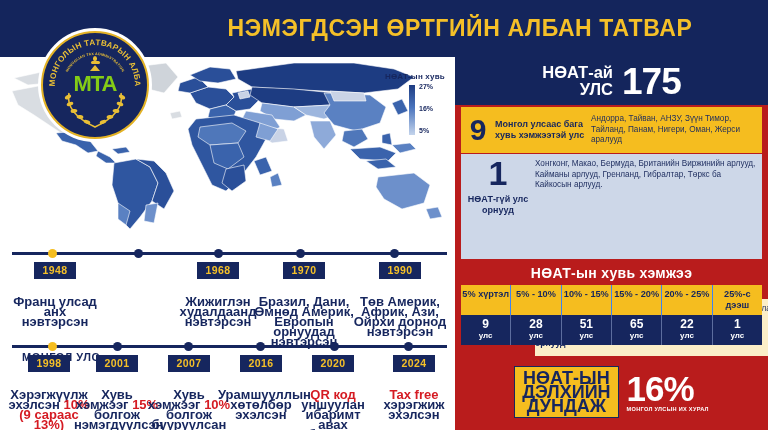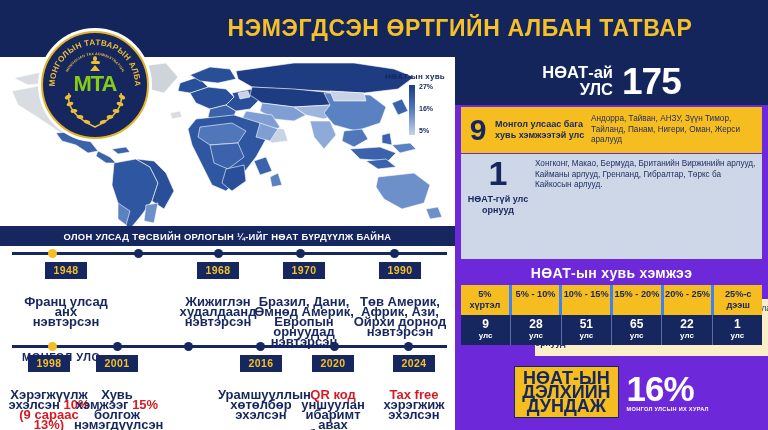--- a/index.html
+++ b/index.html
@@ -55,21 +55,21 @@
   .tl-dot{position:absolute;width:9px;height:9px;border-radius:50%;background:#16265e;top:-3px;}
   .tl-dot.first{background:#f5bd1f;}
   .tl-item{position:absolute;top:8px;text-align:center;}
   .tl-year{display:inline-block;background:#16265e;color:#f5c028;font-size:10.5px;font-weight:bold;
     padding:2px 9px 3px 9px;letter-spacing:.4px;}
   .tl-desc{margin-top:18px;color:#16265e;font-size:13px;font-weight:bold;line-height:10px;}
   .tl-desc .red{color:#d51b23;}
   .mn-label{position:absolute;left:22px;color:#16265e;font-size:11px;font-weight:bold;letter-spacing:.5px;margin-top:31px;}
 
   
-  .rp{position:absolute;left:455px;top:57px;width:313px;height:373px;background:#6d28d9;}
+  .rp{position:absolute;left:455px;top:57px;width:313px;height:373px;background:#b91c1c;}
   .rp-head{position:absolute;left:0;top:0;width:313px;height:48px;background:#14255c;
     display:flex;align-items:center;justify-content:center;gap:9px;}
   .rp-head .lbl{color:#ffffff;font-size:16.5px;font-weight:bold;line-height:17px;text-align:right;}
   .rp-head .num{color:#ffffff;font-size:37px;font-weight:bold;line-height:37px;letter-spacing:-1px;}
 
   .row9{position:absolute;left:6px;top:50px;width:301px;height:46px;background:#f5bd1f;display:flex;align-items:center;}
   .row9 .big{width:34px;text-align:center;color:#16265e;font-size:30px;font-weight:bold;line-height:30px;}
   .row9 .mid{width:96px;color:#16265e;font-size:9px;font-weight:bold;line-height:11px;}
   .row9 .lst{flex:1;color:#1d2c5e;font-size:8.2px;line-height:10.5px;padding-right:6px;}
 
@@ -83,21 +83,21 @@
   .row7{position:absolute;left:74px;top:145px;width:233px;height:57px;background:#fbeec8;display:flex;align-items:center;}
   .row7 .big{width:36px;text-align:center;color:#16265e;font-size:31px;font-weight:bold;line-height:31px;}
   .row7 .mid{width:106px;color:#16265e;font-size:8.6px;font-weight:bold;line-height:10.5px;}
   .row7 .lst{flex:1;color:#1d2c5e;font-size:8.2px;line-height:10.5px;padding-right:4px;}
 
   .rate-title{position:absolute;left:6px;top:208px;width:301px;color:#ffffff;font-size:14px;
     font-weight:bold;text-align:center;letter-spacing:.3px;}
   .rate-table{position:absolute;left:6px;top:228px;width:301px;}
   .rate-head{display:flex;background:#f5bd1f;}
   .rate-head div{flex:1;text-align:center;color:#16265e;font-size:9.2px;font-weight:bold;
-    line-height:11px;padding:4px 1px;border-right:3px solid #3b82f6;}
+    line-height:11px;padding:4px 1px;border-right:1px solid #3b82f6;}
   .rate-head div:last-child{border-right:none;}
   .rate-vals{display:flex;background:#16265e;}
   .rate-vals div{flex:1;text-align:center;color:#ffffff;font-size:8px;font-weight:bold;
     line-height:10px;padding:3px 1px 4px 1px;border-right:1px solid #5c6d9e;}
   .rate-vals div:last-child{border-right:none;}
   .rate-vals .n{color:#ffffff;font-size:12px;display:block;line-height:13px;}
 
   .avg{position:absolute;left:6px;top:304px;width:301px;height:62px;display:flex;
     align-items:center;justify-content:center;gap:8px;}
   .avg-box{background:#f5bd1f;color:#16265e;font-size:18px;font-weight:bold;line-height:14px;
@@ -227,33 +227,30 @@
         <div class="legend-bar"></div>
         <div class="legend-ticks">
           <span style="top:-2px">27%</span>
           <span style="top:20px">16%</span>
           <span style="top:42px">5%</span>
         </div>
       </div>
     </div>
   </div>
 
-  <div class="band">
-    <div class="band-text">ОЛОН УЛСАД ТӨСВИЙН ОРЛОГЫН ¼-ИЙГ НӨАТ БҮРДҮҮЛЖ БАЙНА</div>
-  </div>
 
   <div class="tl" style="top:252px;height:64px;">
     <div class="tl-line"></div>
     <div class="tl-dot first" style="left:48px"></div>
     <div class="tl-dot" style="left:134px"></div>
     <div class="tl-dot" style="left:214px"></div>
     <div class="tl-dot" style="left:296px"></div>
     <div class="tl-dot" style="left:390px"></div>
 
-    <div class="tl-item" style="left:20px;width:92px;">
+    <div class="tl-item" style="left:9px;width:92px;">
       <div class="tl-year">1948</div>
       <div class="tl-desc">Франц улсад анх нэвтэрсэн</div>
     </div>
     <div class="tl-item" style="left:172px;width:92px;">
       <div class="tl-year">1968</div>
       <div class="tl-desc">Жижиглэн худалдаанд нэвтэрсэн</div>
     </div>
     <div class="tl-item" style="left:254px;width:100px;">
       <div class="tl-year">1970</div>
       <div class="tl-desc">Бразил, Дани, Өмнөд Америк, Европын орнуудад нэвтэрсэн</div>
@@ -276,20 +273,24 @@
     <div class="tl-dot" style="left:404px"></div>
 
     <div class="tl-item" style="left:6px;width:86px;">
       <div class="tl-year">1998</div>
       <div class="tl-desc"><span>Хэрэгжүүлж эхэлсэн </span><span class="red">10% (9 сараас 13%)</span><span></span></div>
     </div>
     <div class="tl-item" style="left:74px;width:86px;">
       <div class="tl-year">2001</div>
       <div class="tl-desc"><span>Хувь хэмжээг </span><span class="red">15% </span><span>болгож нэмэгдүүлсэн</span></div>
     </div>
+    <div class="tl-item" style="left:146px;width:86px;">
+      <div class="tl-year">2007</div>
+      <div class="tl-desc"><span>Хувь хэмжээг </span><span class="red">10% </span><span>болгож бууруулсан</span></div>
+    </div>
     <div class="tl-item" style="left:218px;width:86px;">
       <div class="tl-year">2016</div>
       <div class="tl-desc"><span>Урамшууллын хөтөлбөр эхэлсэн</span><span class="red"></span><span></span></div>
     </div>
     <div class="tl-item" style="left:292px;width:82px;">
       <div class="tl-year">2020</div>
       <div class="tl-desc"><span></span><span class="red">QR код </span><span>уншуулан ибаримт авах боломж бүрдсэн</span></div>
     </div>
     <div class="tl-item" style="left:374px;width:80px;">
       <div class="tl-year">2024</div>

